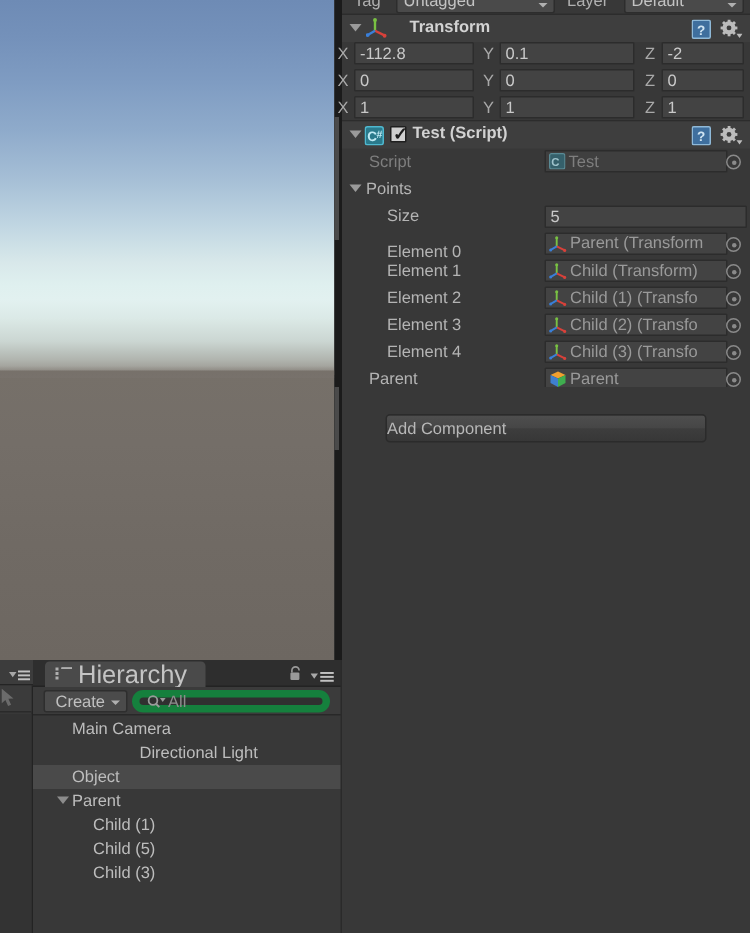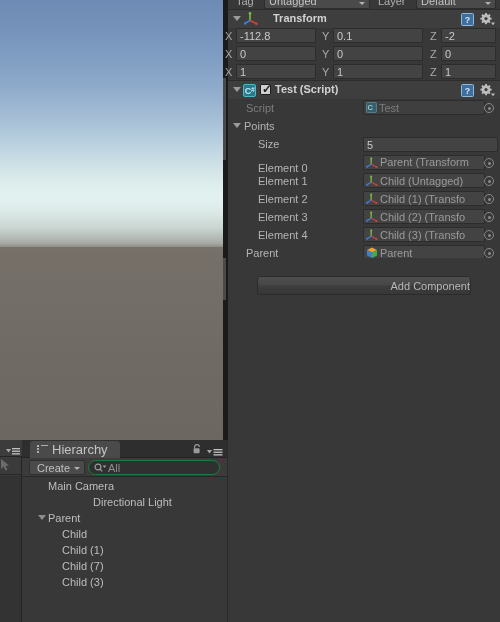--- a/index.html
+++ b/index.html
@@ -94,21 +94,21 @@
     position: absolute; left: 0; top: 0; width: 206px; height: 18px;
     background: #2e2e2e;
     border-bottom: 1px solid #232323;
   }
   #hier-tab {
     position: absolute; left: 8px; top: 1px; height: 17px;
     padding: 0 12px 0 7px;
     background: #4a4a4a;
     border-radius: 3px 3px 0 0;
     display: flex; align-items: center; gap: 4px;
-    color: #c4c4c4; font-size: 13px;
+    color: #c4c4c4; font-size: 17px;
   }
   .tab-icon { display: inline-block; width: 11px; height: 10px; position: relative; }
   .tab-icon i {
     position: absolute; left: 4px; width: 7px; height: 1px; background: #aeaeae;
   }
   .tab-icon i:nth-child(1) { top: 1px; }
   .tab-icon i:nth-child(2) { top: 4px; }
   .tab-icon i:nth-child(3) { top: 7px; }
   .tab-icon b {
     position: absolute; left: 0; width: 2px; height: 2px; background: #aeaeae;
@@ -137,21 +137,21 @@
   #create-caret {
     position: absolute; right: 4px; top: 6px;
     width: 0; height: 0;
     border-left: 3px solid transparent;
     border-right: 3px solid transparent;
     border-top: 3px solid #b0b0b0;
   }
   #search-box {
     position: absolute; left: 66px; top: 2px; width: 132px; height: 15px;
     background: #303030;
-    border: 1px solid #15803d;
+    border: 5px solid #15803d;
     border-radius: 8px;
     display: flex; align-items: center;
     padding-left: 5px;
   }
   #search-icon { width: 13px; height: 10px; position: relative; flex: 0 0 auto; }
   #search-text { color: #8d8d8d; font-size: 11px; margin-left: 1px; }
 
   #hier-list {
     position: absolute; left: 0; top: 38px; width: 206px; height: 144px;
     background: #383838;
@@ -260,21 +260,21 @@
   .check-mark {
     position: absolute; left: 1px; top: -2px;
     color: #1c1c1c; font-size: 12px; line-height: 12px; font-weight: bold;
   }
 
   #add-component {
     position: absolute; left: 29px; top: 276px; width: 214px; height: 19px;
     background: linear-gradient(to bottom, #4e4e4e 0%, #464646 48%, #3d3d3d 52%, #373737 100%);
     border: 1px solid #2b2b2b;
     border-radius: 3px;
-    display: flex; align-items: center; justify-content: flex-end;
+    display: flex; align-items: center; justify-content: flex-start;
     color: #b8b8b8; font-size: 11px;
   }
   #inspector-body-bg {
     position: absolute; left: 0; top: 258px; width: 272px; height: 364px;
     background: #383838;
   }
   .axis-gizmo { position: absolute; }
 </style>
 </head>
 <body>
@@ -357,32 +357,32 @@
         </div>
       </div>
 
       <div id="hier-list">
           <div class="hier-row">
             <span class="hier-label" style="left: 26px;">Main Camera</span>
           </div>
           <div class="hier-row">
             <span class="hier-label" style="left: 26px; padding-left: 45px;">Directional Light</span>
           </div>
+          <div class="hier-row selected">
+            <span class="hier-label" style="left: 26px;">Object</span>
+          </div>
           <div class="hier-row">
             <span class="hier-foldout"></span>
             <span class="hier-label" style="left: 26px;">Parent</span>
           </div>
           <div class="hier-row">
-            <span class="hier-label" style="left: 40px;">Child</span>
-          </div>
-          <div class="hier-row">
             <span class="hier-label" style="left: 40px;">Child (1)</span>
           </div>
           <div class="hier-row">
-            <span class="hier-label" style="left: 40px;">Child (7)</span>
+            <span class="hier-label" style="left: 40px;">Child (5)</span>
           </div>
           <div class="hier-row">
             <span class="hier-label" style="left: 40px;">Child (3)</span>
           </div>
         </div>
       <div id="hier-scrollbar-edge"></div>
     </div>
   </div>
 
   <div id="inspector">
@@ -532,21 +532,21 @@
         <span class="row-label" style="position: absolute; left: 30px; top: 175px;">Element 1</span>
         <span class="obj-field" style="left: 135px; top: 173px; width: 122px;">
           <svg width="12" height="12" viewBox="0 0 14 14">
             <line x1="6" y1="8.5" x2="6" y2="2" stroke="#79c143" stroke-width="1.5"></line>
             <circle cx="6" cy="1.7" r="1.2" fill="#79c143"></circle>
             <line x1="6" y1="8.5" x2="12" y2="11.4" stroke="#d8413a" stroke-width="1.5"></line>
             <circle cx="12.2" cy="11.6" r="1.2" fill="#d8413a"></circle>
             <line x1="6" y1="8.5" x2="1.4" y2="11.2" stroke="#3a7fd8" stroke-width="1.5"></line>
             <circle cx="1.3" cy="11.3" r="1.2" fill="#3a7fd8"></circle>
           </svg>
-          <span class="ftext">Child (Untagged)</span>
+          <span class="ftext">Child (Transform)</span>
         </span>
         <span class="picker" style="left: 256px; top: 176px;"></span>
         <span class="row-label" style="position: absolute; left: 30px; top: 193px;">Element 2</span>
         <span class="obj-field" style="left: 135px; top: 191px; width: 122px;">
           <svg width="12" height="12" viewBox="0 0 14 14">
             <line x1="6" y1="8.5" x2="6" y2="2" stroke="#79c143" stroke-width="1.5"></line>
             <circle cx="6" cy="1.7" r="1.2" fill="#79c143"></circle>
             <line x1="6" y1="8.5" x2="12" y2="11.4" stroke="#d8413a" stroke-width="1.5"></line>
             <circle cx="12.2" cy="11.6" r="1.2" fill="#d8413a"></circle>
             <line x1="6" y1="8.5" x2="1.4" y2="11.2" stroke="#3a7fd8" stroke-width="1.5"></line>

